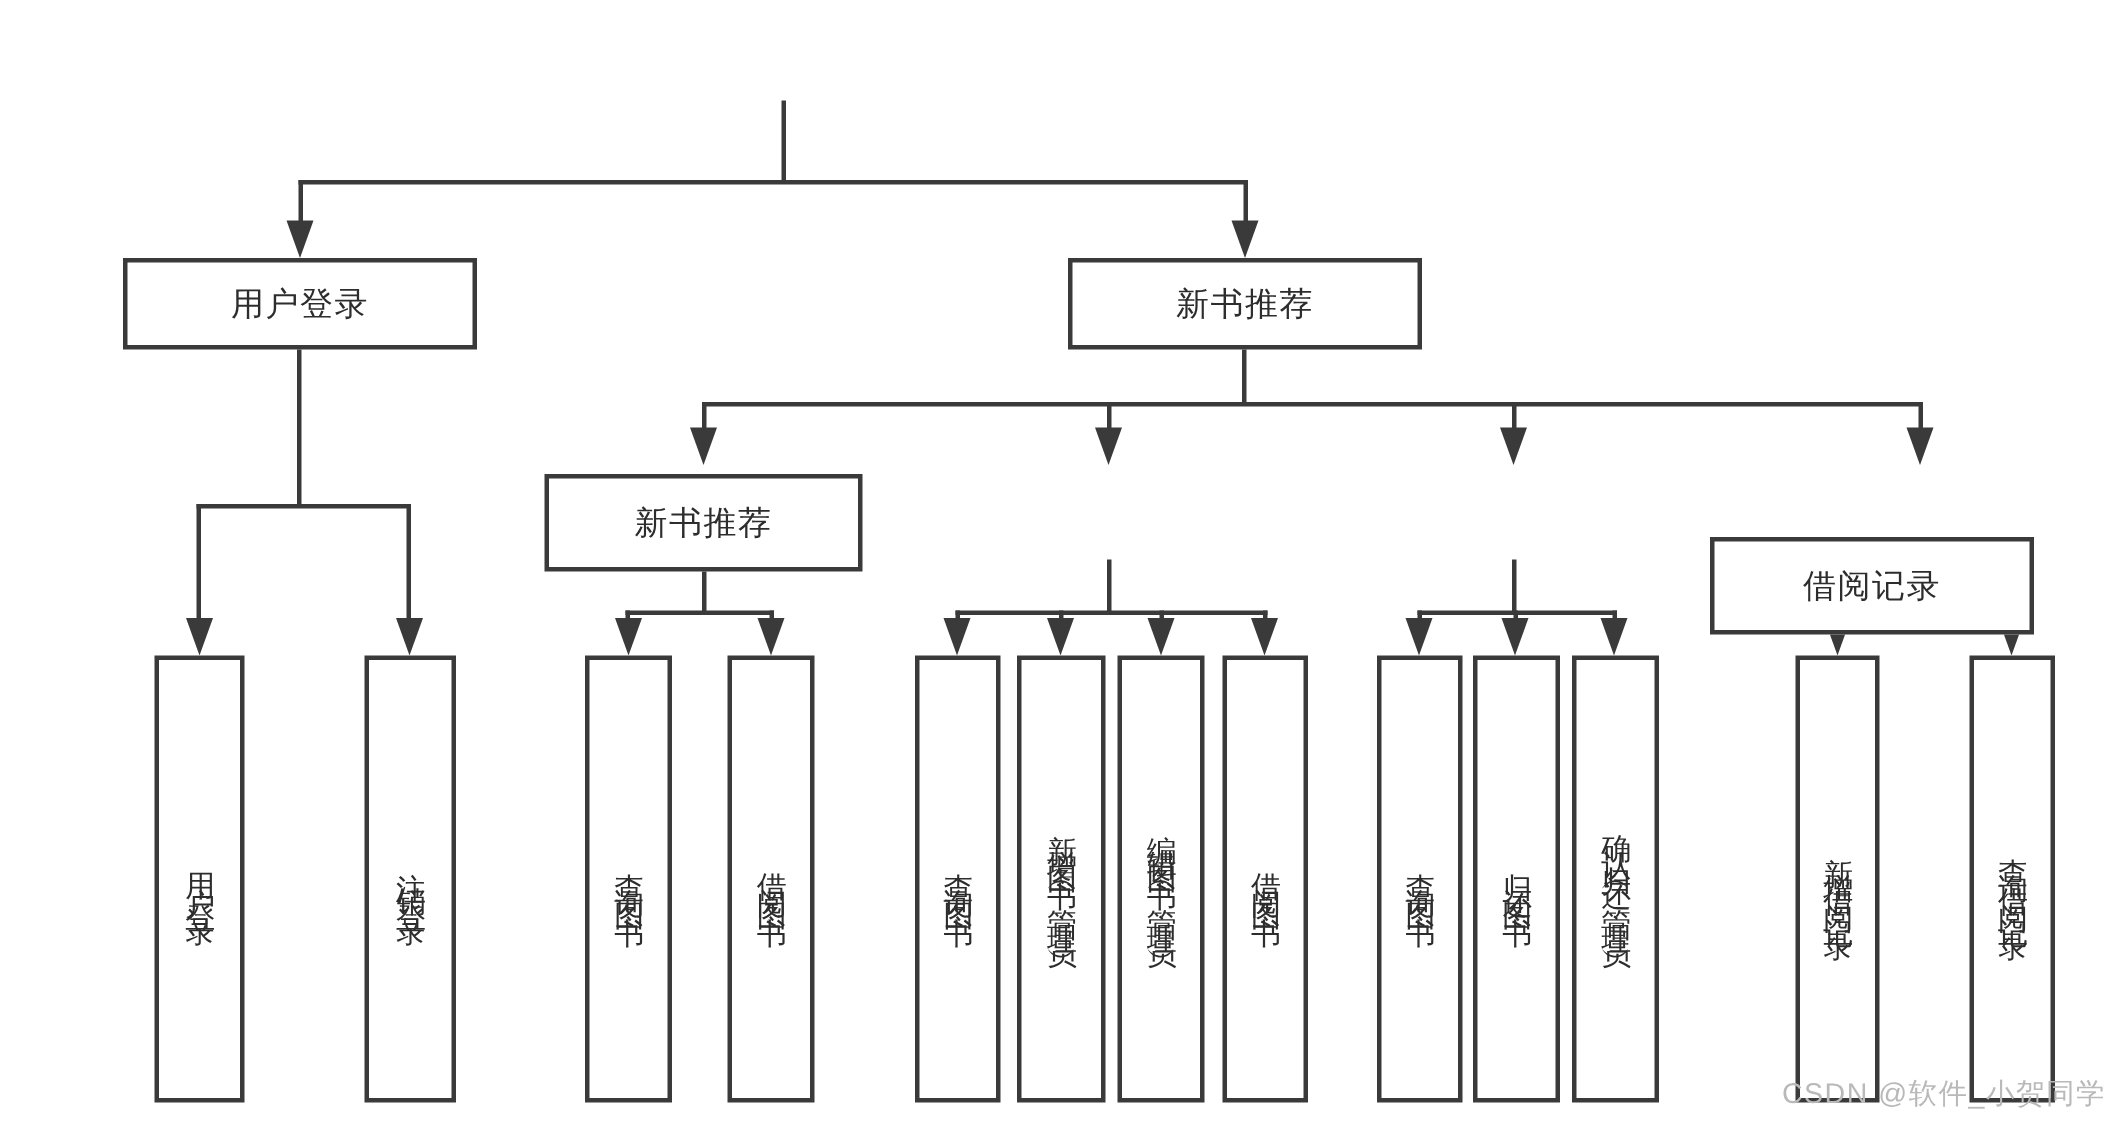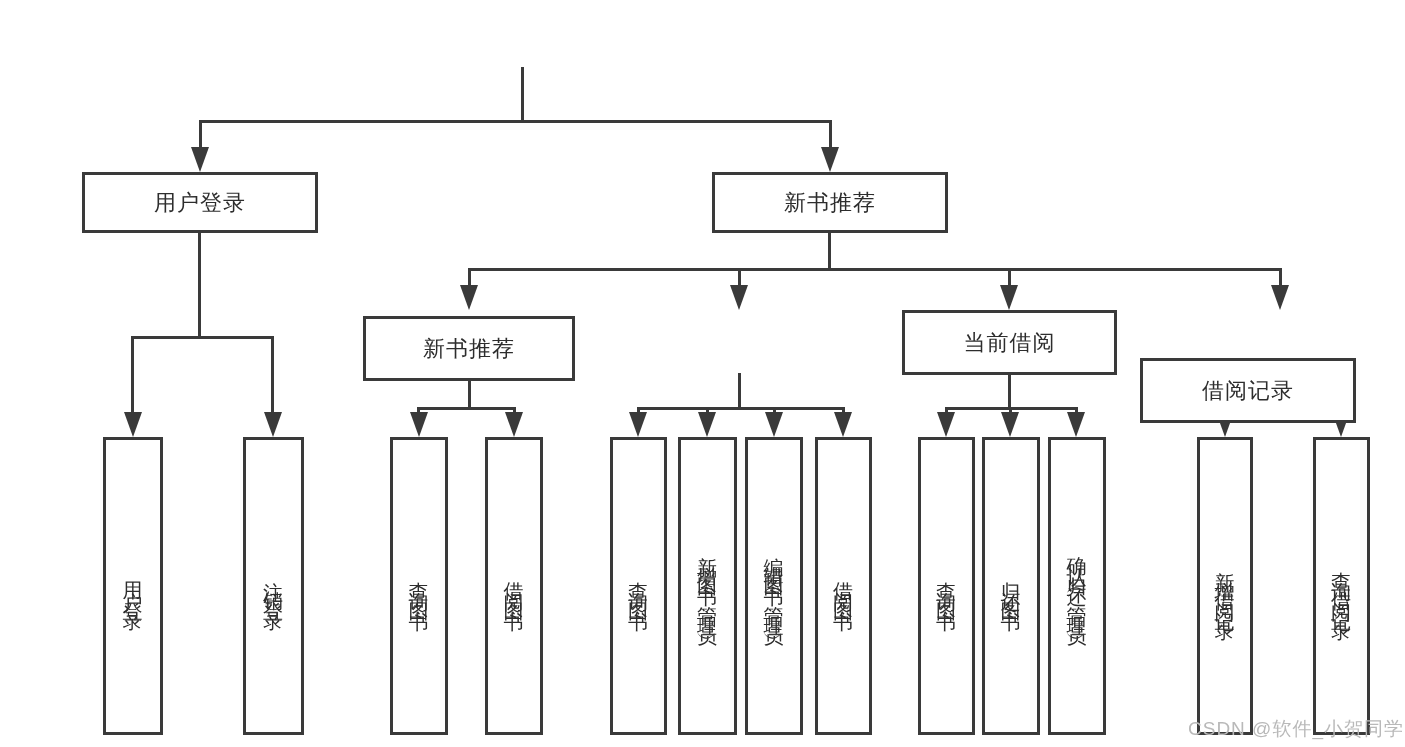--- a/index.html
+++ b/index.html
@@ -198,21 +198,20 @@
   <div class="line" id="c-br-drop"></div>
   <div class="line" id="c-br-branch"></div>
   <div class="line" id="c-br-s1"></div>
   <div class="line" id="c-br-s2"></div>
   <div class="arrow" id="a-br-1"></div>
   <div class="arrow" id="a-br-2"></div>
 
   <div class="hbox" id="n-user-login">用户登录</div>
   <div class="hbox" id="n-book-mgmt">新书推荐</div>
   <div class="hbox" id="n-new-books">新书推荐</div>
-  <div class="hbox" id="n-current-borrow">当前借阅</div>
   <div class="hbox" id="n-borrow-records">借阅记录</div>
 
   <div class="vbox" id="l-user-login">
     <span class="vtext">用户登录</span>
   </div>
   <div class="vbox" id="l-logout">
     <span class="vtext">注销登录</span>
   </div>
   <div class="vbox" id="l-nb-query">
     <span class="vtext">查询图书</span>

